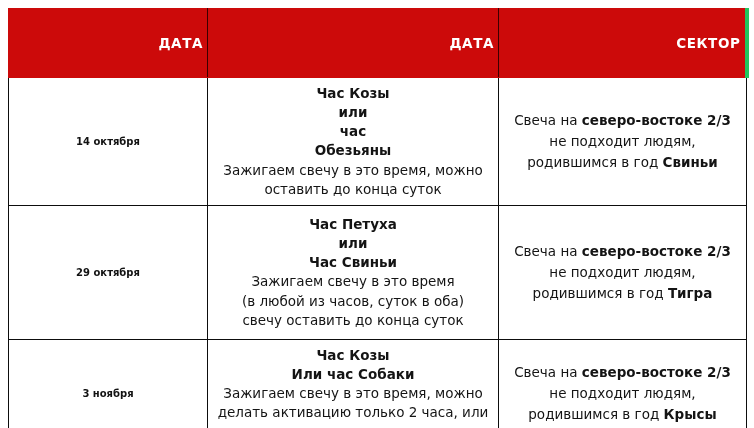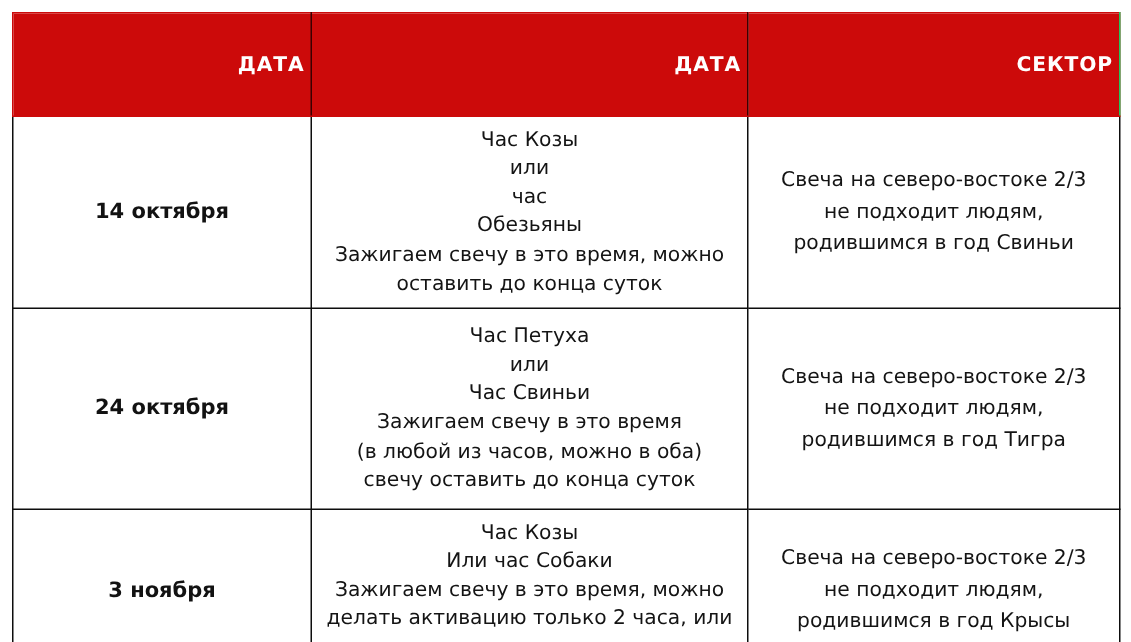--- a/index.html
+++ b/index.html
@@ -44,57 +44,57 @@
     border: 1px solid #cc0a0a;
     border-right: 1px solid #3a0000;
     text-align: right;
     vertical-align: middle;
     font-weight: bold;
     font-size: 13.5px;
     letter-spacing: 0.6px;
     padding: 0 4px;
   }
   thead tr.header-row th:last-child {
-    border-right: 1px solid #22c55e;
+    border-right: 4px solid #22c55e;
   }
 
   
   tbody td {
     border: 1px solid #0d0d0d;
     background: #ffffff;
     vertical-align: middle;
     padding: 6px 8px;
     box-sizing: border-box;
   }
 
   td.date-cell {
     text-align: center;
     font-weight: bold;
-    font-size: 14px;
+    font-size: 10px;
     color: #121212;
   }
 
   td.time-cell {
     text-align: center;
     font-size: 13.5px;
     line-height: 1.42;
     color: #141414;
   }
 
   td.sector-cell {
     text-align: center;
     font-size: 13.5px;
     line-height: 1.55;
     color: #141414;
     padding-left: 10px;
     padding-right: 10px;
   }
 
   .line { display: block; white-space: nowrap; }
-  .b    { font-weight: normal; }
+  .b    { font-weight: bold; }
 
   
   tr.row-0 td { height: 107px; }
   tr.row-1 td { height: 134px; }
   tr.row-2 td { height: 104px; }
 </style>
 </head>
 <body>
 
 <div class="table-wrap">
@@ -122,27 +122,27 @@
             <span class="line">Зажигаем  свечу  в это время, можно</span>
             <span class="line">оставить до конца суток</span>
           </td>
           <td class="sector-cell">
             <span class="line"><span>Свеча  на </span><span class="b">северо-востоке  2/3</span></span>
             <span class="line"><span>не подходит людям,</span></span>
             <span class="line"><span>родившимся  в год  </span><span class="b">Свиньи</span></span>
           </td>
         </tr>
         <tr class="row-1">
-          <td class="date-cell">24 октября</td>
+          <td class="date-cell">29 октября</td>
           <td class="time-cell">
             <span class="line b">Час Петуха</span>
             <span class="line b">или</span>
             <span class="line b">Час Свиньи</span>
             <span class="line">Зажигаем  свечу в это время</span>
-            <span class="line">(в любой из часов, можно в оба)</span>
+            <span class="line">(в любой из часов, суток в оба)</span>
             <span class="line">свечу оставить до конца суток</span>
           </td>
           <td class="sector-cell">
             <span class="line"><span>Свеча  на </span><span class="b">северо-востоке  2/3</span></span>
             <span class="line"><span>не подходит людям,</span></span>
             <span class="line"><span>родившимся  в год  </span><span class="b">Тигра</span></span>
           </td>
         </tr>
         <tr class="row-2">
           <td class="date-cell">3 ноября</td>

